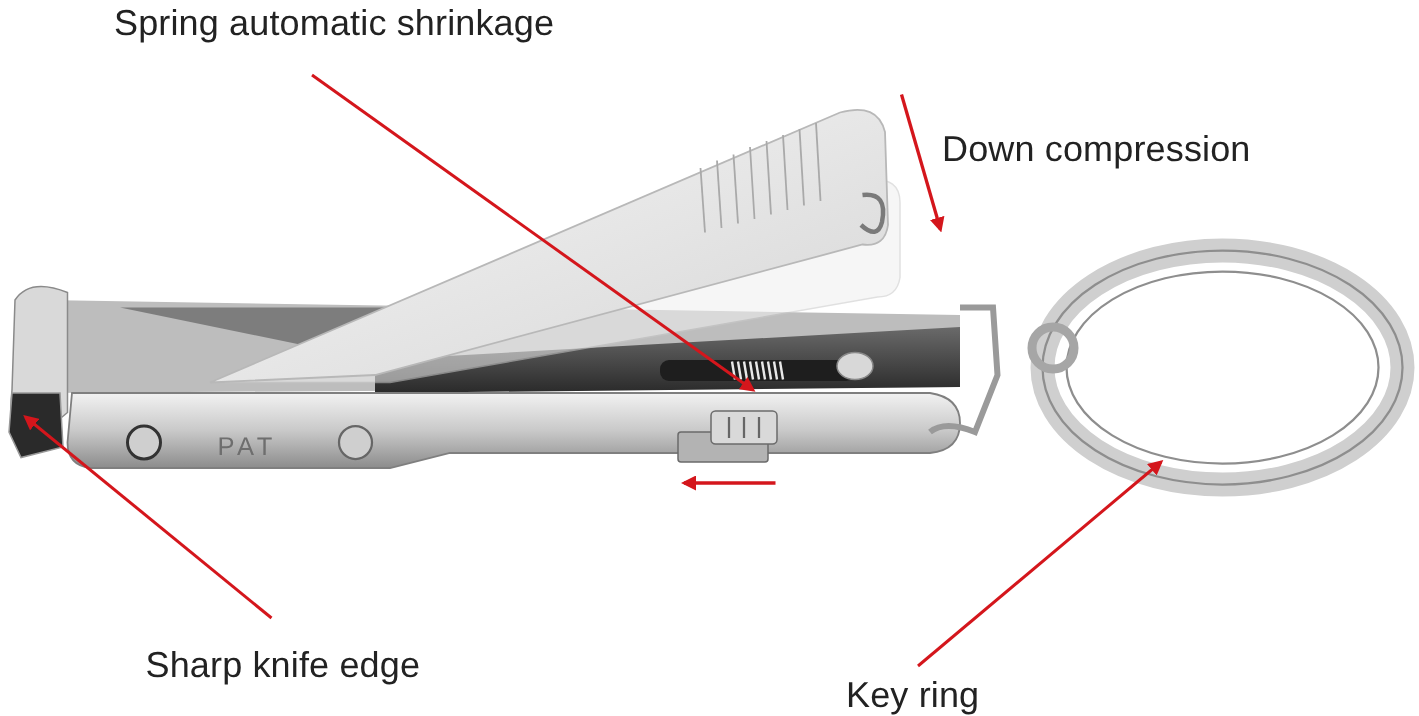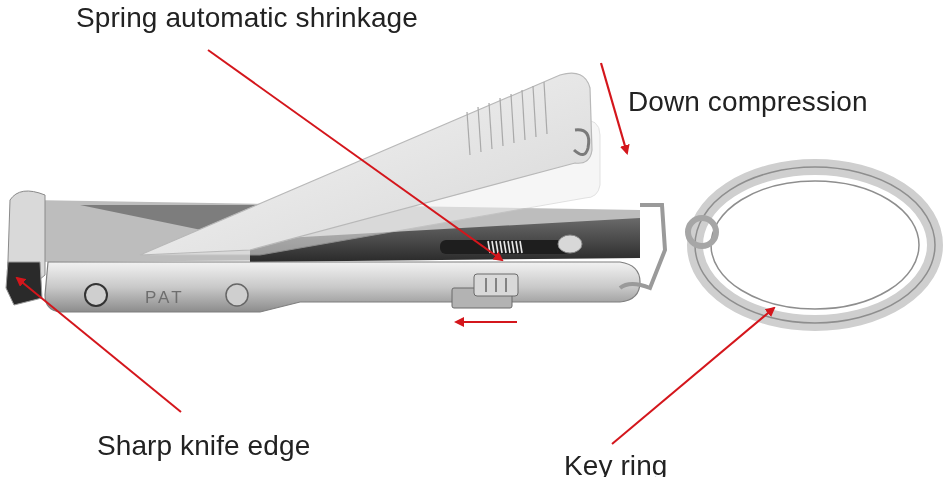--- a/index.html
+++ b/index.html
@@ -1,18 +1,18 @@
 <!DOCTYPE html>
 <html><head>
 <meta charset="utf-8">
 <style>
   html, body { margin:0; padding:0; background:#ffffff; }
   body { width:946px; height:477px; overflow:hidden; position:relative; font-family:"Liberation Sans", sans-serif; }
   .stage { position:absolute; left:0; top:0; width:946px; height:477px; }
-  .label { position:absolute; color:#222222; font-size:28px; white-space:nowrap; letter-spacing:0.1px; }
+  .label { position:absolute; color:#222222; font-size:24px; white-space:nowrap; letter-spacing:0.1px; }
   svg { position:absolute; left:0; top:0; }
 </style>
 </head>
 <body>
 
 <div class="stage">
 
   <svg width="946" height="477" viewBox="0 0 946 477">
     <defs>
       <linearGradient id="steel" x1="0" y1="0" x2="0" y2="1">

